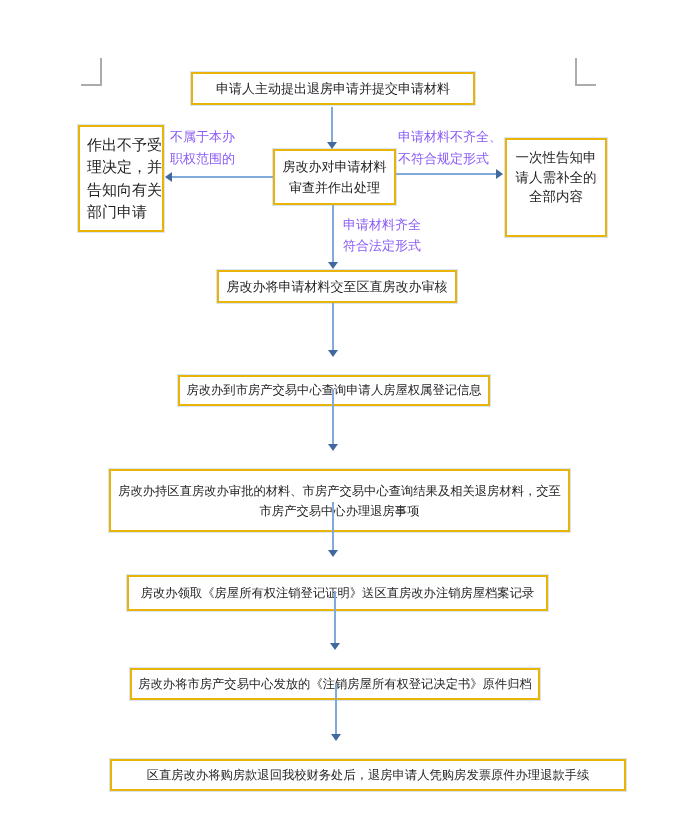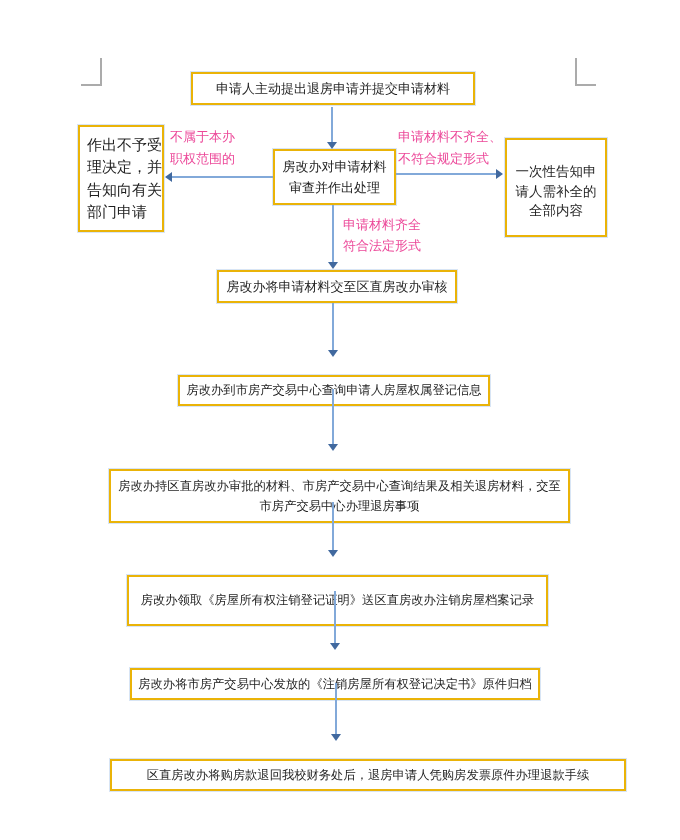--- a/index.html
+++ b/index.html
@@ -26,21 +26,21 @@
     line-height: 19px;
     box-shadow: 0 0 0 1px rgba(142,180,227,0.35);
   }
   .node .ln { white-space: nowrap; }
   .node.single { white-space: nowrap; }
   .node.small { font-size: 12.3px; margin-top: 17px; }
   .lbl {
     position: absolute;
     font-size: 13px;
     line-height: 22px;
-    color: #ec4899;
+    color: #8b5cf6;
   }
   .lbl .ln { white-space: nowrap; }
   
   .arrow-v { position: absolute; width: 10px; }
   .arrow-v .shaft { position: absolute; left: 4px; top: 0; bottom: 6px; width: 2px; background: #82a9d9; }
   .arrow-v .head {
     position: absolute; bottom: 0; left: 0; width: 0; height: 0;
     border-left: 5px solid transparent; border-right: 5px solid transparent;
     border-top: 7px solid #41699f;
   }
@@ -75,40 +75,40 @@
     <div class="ln">审查并作出处理</div>
   </div>
 
   <div class="node" style="left:78px; top:125px; width:86px; height:107px; font-size:15px; line-height:22.5px; align-items:flex-start; padding-left:7px; text-align:left;">
     <div class="ln">作出不予受</div>
     <div class="ln">理决定，并</div>
     <div class="ln">告知向有关</div>
     <div class="ln">部门申请</div>
   </div>
 
-  <div class="node" style="left:505px; top:138px; width:102px; height:99px; font-size:13.5px; line-height:19.5px; justify-content:center; padding-top:8px;">
+  <div class="node" style="left:505px; top:138px; width:102px; height:99px; font-size:13.5px; line-height:19.5px; justify-content:flex-start; padding-top:8px;">
     <div class="ln">一次性告知申</div>
     <div class="ln">请人需补全的</div>
     <div class="ln">全部内容</div>
   </div>
 
   <div class="node single" style="left:217px; top:270px; width:240px; height:33px;">
     <div class="ln">房改办将申请材料交至区直房改办审核</div>
   </div>
 
   <div class="node single small" style="left:178px; top:358px; width:312px; height:31px;">
     <div class="ln">房改办到市房产交易中心查询申请人房屋权属登记信息</div>
   </div>
 
-  <div class="node small" style="left:109px; top:452px; width:461px; height:54px; line-height:20px;">
+  <div class="node small" style="left:109px; top:452px; width:461px; height:63px; line-height:20px;">
     <div class="ln">房改办持区直房改办审批的材料、市房产交易中心查询结果及相关退房材料，交至</div>
     <div class="ln">市房产交易中心办理退房事项</div>
   </div>
 
-  <div class="node single small" style="left:127px; top:558px; width:421px; height:51px;">
+  <div class="node single small" style="left:127px; top:558px; width:421px; height:36px;">
     <div class="ln">房改办领取《房屋所有权注销登记证明》送区直房改办注销房屋档案记录</div>
   </div>
 
   <div class="node single small" style="left:130px; top:651px; width:410px; height:32px;">
     <div class="ln">房改办将市房产交易中心发放的《注销房屋所有权登记决定书》原件归档</div>
   </div>
 
   <div class="node single small" style="left:110px; top:742px; width:516px; height:32px;">
     <div class="ln">区直房改办将购房款退回我校财务处后，退房申请人凭购房发票原件办理退款手续</div>
   </div>

